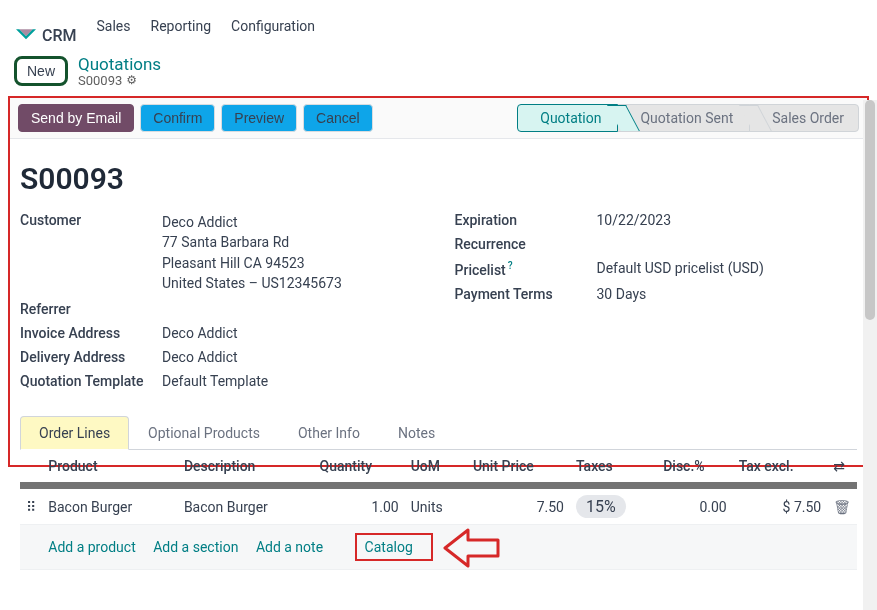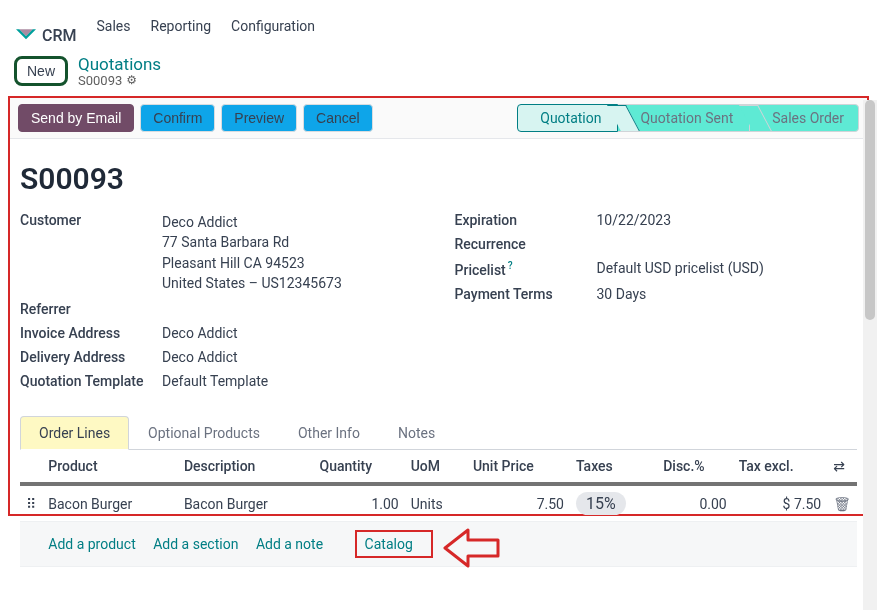--- a/index.html
+++ b/index.html
@@ -14,29 +14,29 @@
     
     
     .breadcrumb-row { display: flex; align-items: center; gap: 10px; padding: 4px 14px 8px; }
     .new-btn { border: 3px solid #14532d; background: #fff; padding: 4px 10px; font-size: 14px; color: #374151; border-radius: 8px; cursor: pointer; }
     .breadcrumb-col { display: flex; flex-direction: column; line-height: 1.1; }
     .bc-parent { color: #017e84; font-size: 17px; cursor: pointer; }
     .bc-current { color: #5f5f5f; font-size: 13px; display: flex; align-items: center; gap: 4px; }
     .gear { font-size: 12px; color: #5f5f5f; cursor: pointer; }
     
     
-    .main-wrap { position: relative; margin: 0 8px; border: 2px solid #d62828; height: 420px; }
+    .main-wrap { position: relative; margin: 0 8px; border: 2px solid #d62828; height: 371px; }
     
     
     .statusbar { display: flex; align-items: center; justify-content: space-between; padding: 6px 8px; border-bottom: 1px solid #e5e7eb; background: #fafafa; }
     .sb-left { display: flex; gap: 6px; }
     .btn-primary { background: #714b67; color: #fff; border: 1px solid #714b67; padding: 5px 12px; font-size: 14px; border-radius: 4px; cursor: pointer; }
     .btn-sec { background: #0ea5e9; color: #374151; border: 1px solid #d9dcdf; padding: 5px 12px; font-size: 14px; border-radius: 4px; cursor: pointer; }
     .sb-right { display: flex; border-radius: 11px; }
-    .stage { position: relative; padding: 5px 16px 5px 22px; font-size: 14px; color: #6b7280; background: #5eead4; border: 1px solid #d0d4d8; margin-left: -1px; cursor: pointer; }
+    .stage { position: relative; padding: 5px 16px 5px 22px; font-size: 14px; color: #6b7280; background: #e5e5e5; border: 1px solid #d0d4d8; margin-left: -1px; cursor: pointer; }
     .stage:first-child { border-radius: 4px 0 0 4px; }
     .stage.active { background: #d7f4f1; color: #017e84; border-color: #017e84; z-index: 2; }
     .stage::after { content: ""; position: absolute; right: -9px; top: 0; bottom: 0; width: 18px; background: inherit; border-right: 1px solid #d0d4d8; border-top: 1px solid #d0d4d8; transform: skewX(28deg); transform-origin: top; z-index: 1; }
     .stage.active::after { border-color: #017e84; }
     .stage:last-child::after { display: none; }
     .stage:last-child { border-radius: 0 4px 4px 0; padding-right: 14px; }
     
     
     .form-body { padding: 12px 10px 0; }
     .record-title { font-size: 30px; font-weight: 600; color: #1f2937; margin: 10px 0 16px 0; }
@@ -48,21 +48,21 @@
     .addr-line { display: block; line-height: 1.45; }
     .help-q { color: #017e84; font-size: 10px; vertical-align: super; margin-left: 2px; }
     
     
     .tabs { display: flex; border-bottom: 1px solid #d1d5db; margin-top: 18px; }
     .tab { padding: 8px 18px; font-size: 14px; color: #6b7280; cursor: pointer; border: 1px solid transparent; border-bottom: none; position: relative; top: 1px; }
     .tab.active { border-color: #d1d5db; border-bottom: 1px solid #fff; background: #fef9c3; color: #374151; border-radius: 4px 4px 0 0; }
     
     
     .tbl { width: 100%; border-collapse: collapse; font-size: 14px; }
-    .tbl th { text-align: left; font-weight: 500; padding: 8px 6px; border-bottom: 4px solid #737373; color: #374151; }
+    .tbl th { text-align: left; font-weight: 500; padding: 8px 6px; border-bottom: 7px solid #737373; color: #374151; }
     .tbl td { padding: 8px 6px; border-bottom: 1px solid #eef0f2; color: #374151; }
     .th-r { text-align: right; }
     .td-r { text-align: right; }
     .handle { color: #9ca3af; cursor: grab; width: 18px; }
     .tax-pill { background: #e5e7eb; border-radius: 999px; padding: 2px 10px; font-size: 16px; }
     .trash { color: #6b7280; cursor: pointer; }
     .swap-icon { color: #374151; cursor: pointer; }
     
     
     .add-row td { background: #f6f7f8; }

